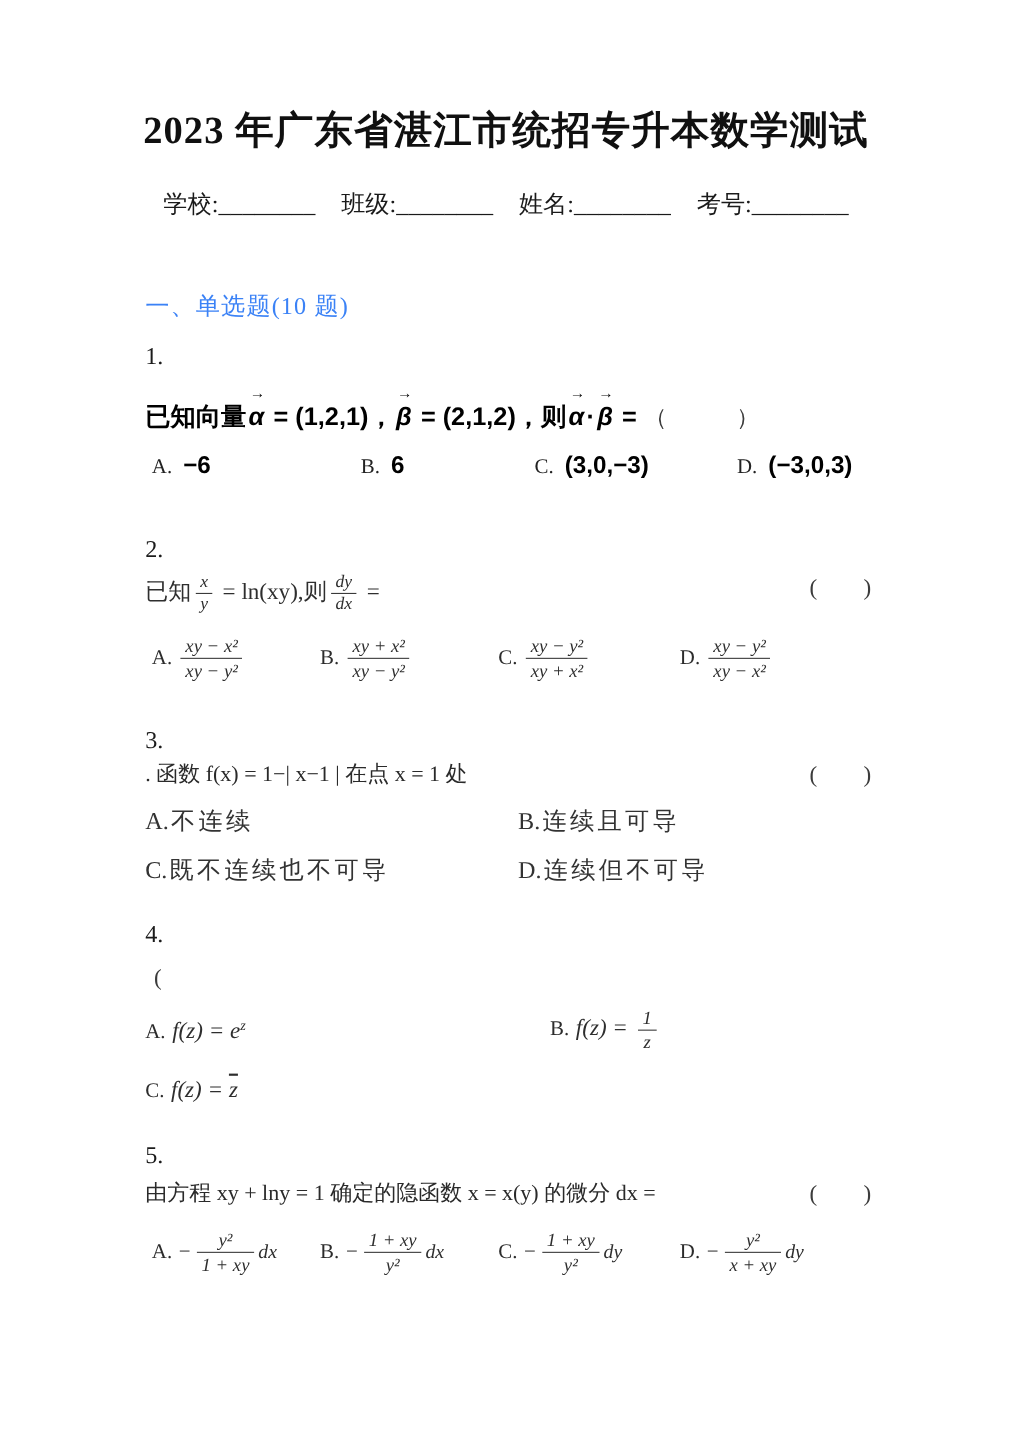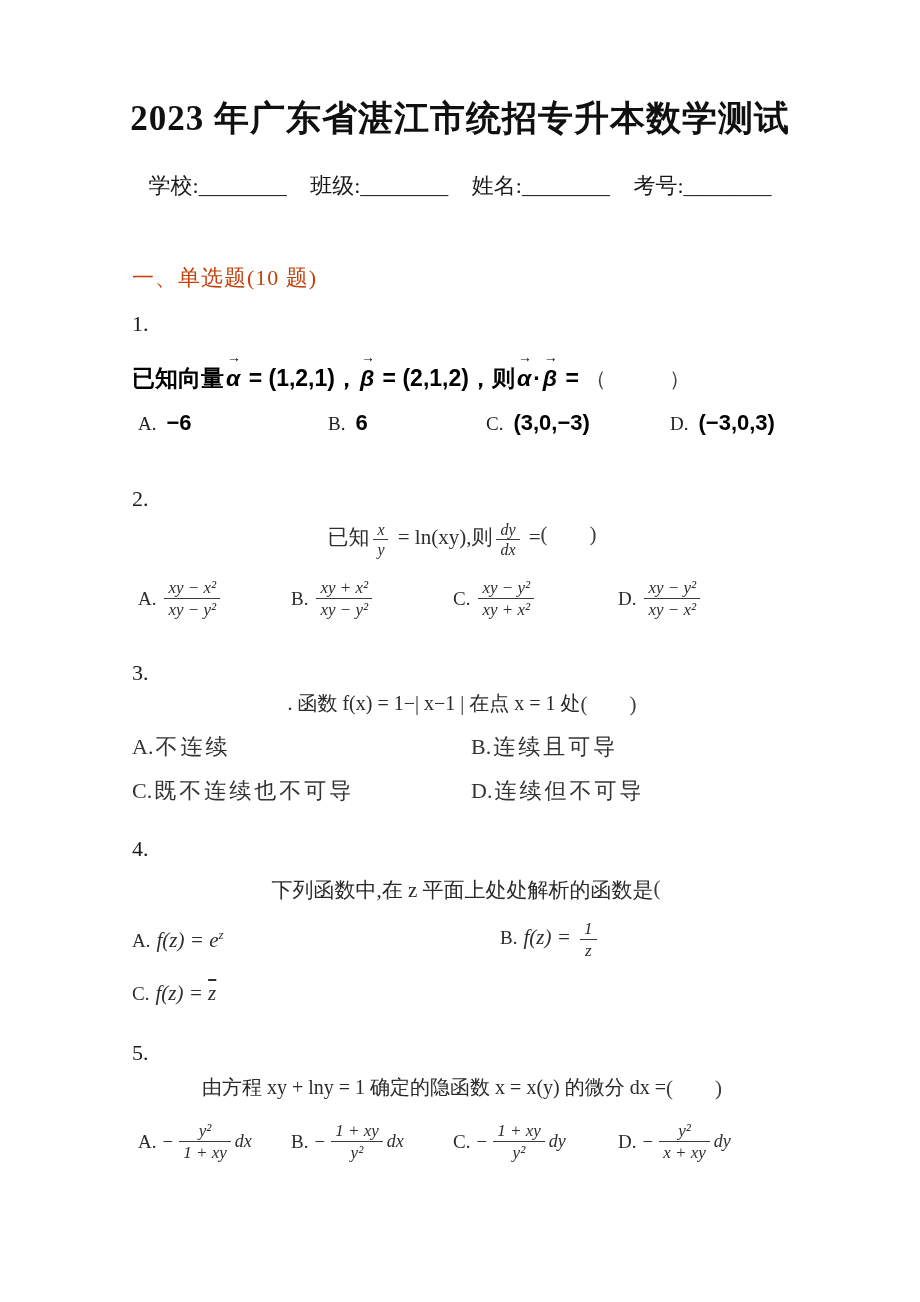--- a/index.html
+++ b/index.html
@@ -19,24 +19,24 @@
     font-size:35px; font-weight:700; line-height:53px; letter-spacing:1px;
   }
   .info-line {
     margin-top:26px; text-align:center; font-size:22px; color:#1a1a1a;
     white-space:nowrap;
   }
   .info-field { display:inline-block; margin:0 9px; }
   .info-blank { letter-spacing:0; color:#1a1a1a; }
   
   .content { padding-left:132px; padding-right:128px; }
-  .section-heading { margin-top:62px; font-size:22px; color:#c2410c; letter-spacing:1px; }
+  .section-heading { margin-top:62px; font-size:22px; color:#3b82f6; letter-spacing:1px; }
   .q-number { font-size:22px; color:#1b1b1b; }
   
-  .stem-row { display:flex; justify-content:center; align-items:flex-start; width:660px; }
+  .stem-row { display:flex; justify-content:space-between; align-items:flex-start; width:660px; }
   .paren { color:#3c3c3c; font-size:21px; white-space:pre; }
   .math { }
   .cn { font-style:normal; }
   
   .frac { display:inline-block; text-align:center; vertical-align:middle; margin:0 4px; }
   .frac .fn, .frac .fd { display:block; font-size:17px; line-height:21px; padding:0 4px; font-style:italic; color:#2e2e2e; }
   .frac .fd { border-top:1.4px solid #3a3a3a; }
   
   .q1-num { margin-top:18px; }
   .q1-stem {
@@ -157,23 +157,20 @@
     </div>
     <div class="q3-opts">
       <span class="cn-opt"><span class="olabel">A.</span><span class="otext">不连续</span></span>
       <span class="cn-opt"><span class="olabel">B.</span><span class="otext">连续且可导</span></span>
       <span class="cn-opt"><span class="olabel">C.</span><span class="otext">既不连续也不可导</span></span>
       <span class="cn-opt"><span class="olabel">D.</span><span class="otext">连续但不可导</span></span>
     </div>
 
     <div class="q-number q4-num">4.</div>
     <div class="stem-row q4-stem">
-      <span>
-        <span class="cn">下列函数中,在 </span><span class="math">z</span><span class="cn"> 平面上处处解析的函数是</span>
-      </span>
       <span class="paren">(</span>
     </div>
     <div class="q4-opts">
       <span class="m-opt"><span class="olabel">A.</span><span class="mexpr">f(z) = e</span><sup class="sup">z</sup></span>
       <span class="m-opt"><span class="olabel">B.</span><span class="mexpr">f(z) = </span><span class="frac"><span class="fn">1</span><span class="fd">z</span></span></span>
       <span class="m-opt"><span class="olabel">C.</span><span class="mexpr">f(z) = </span><span class="ol">z</span></span>
     </div>
 
     <div class="q-number q5-num">5.</div>
     <div class="stem-row q5-stem">

